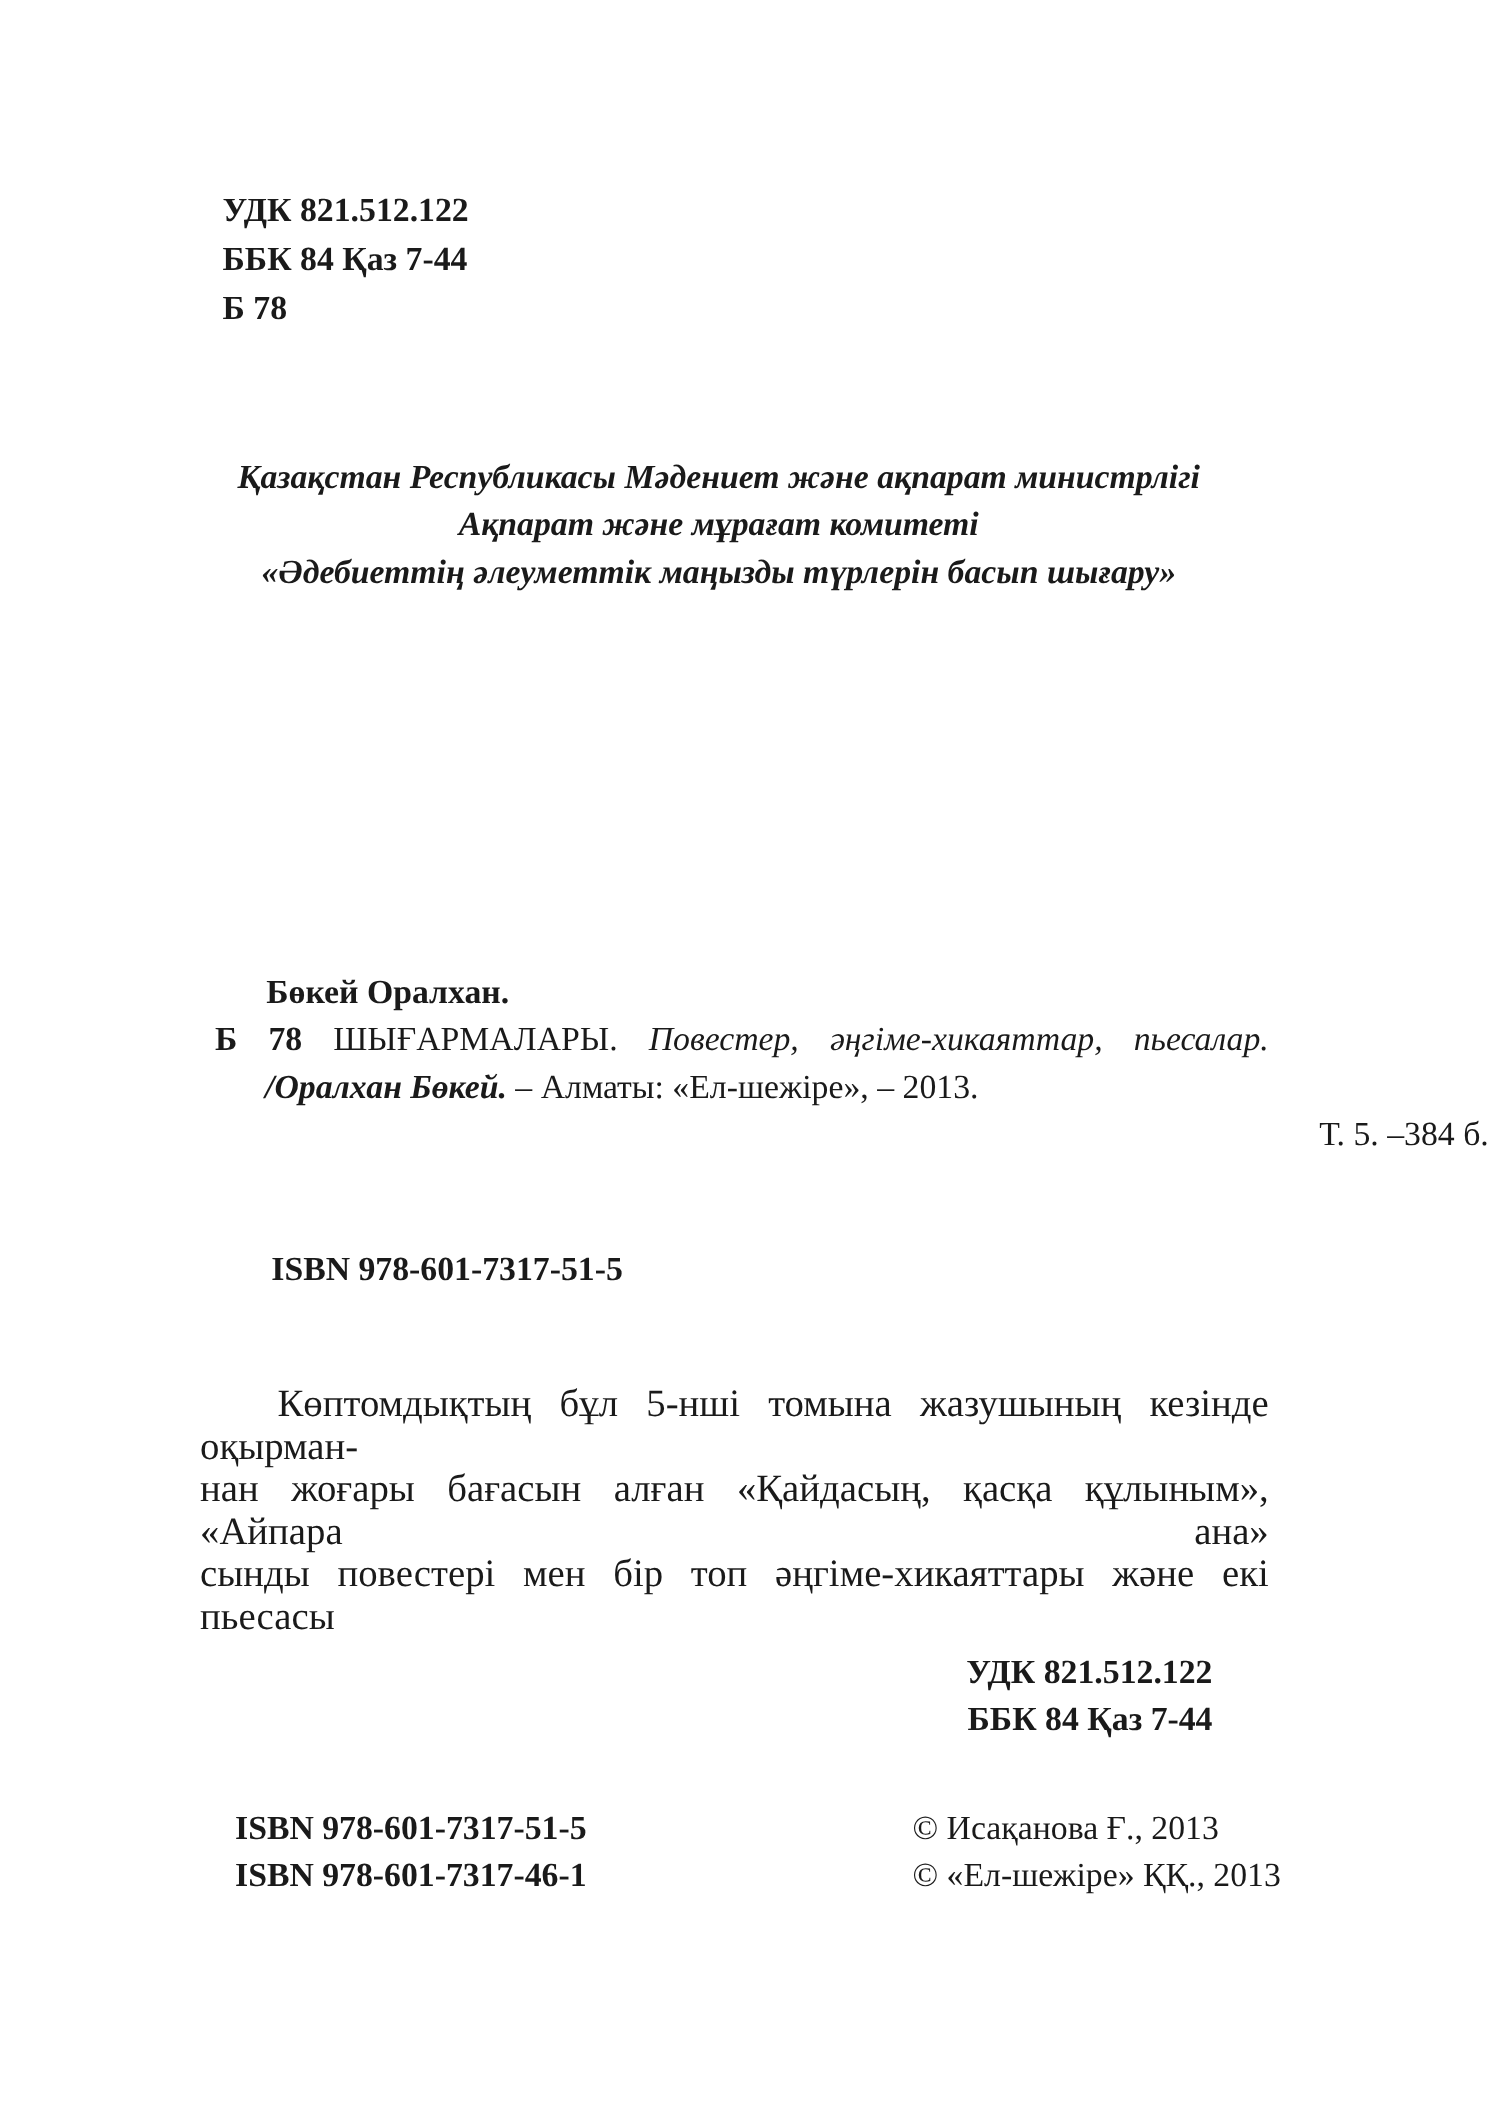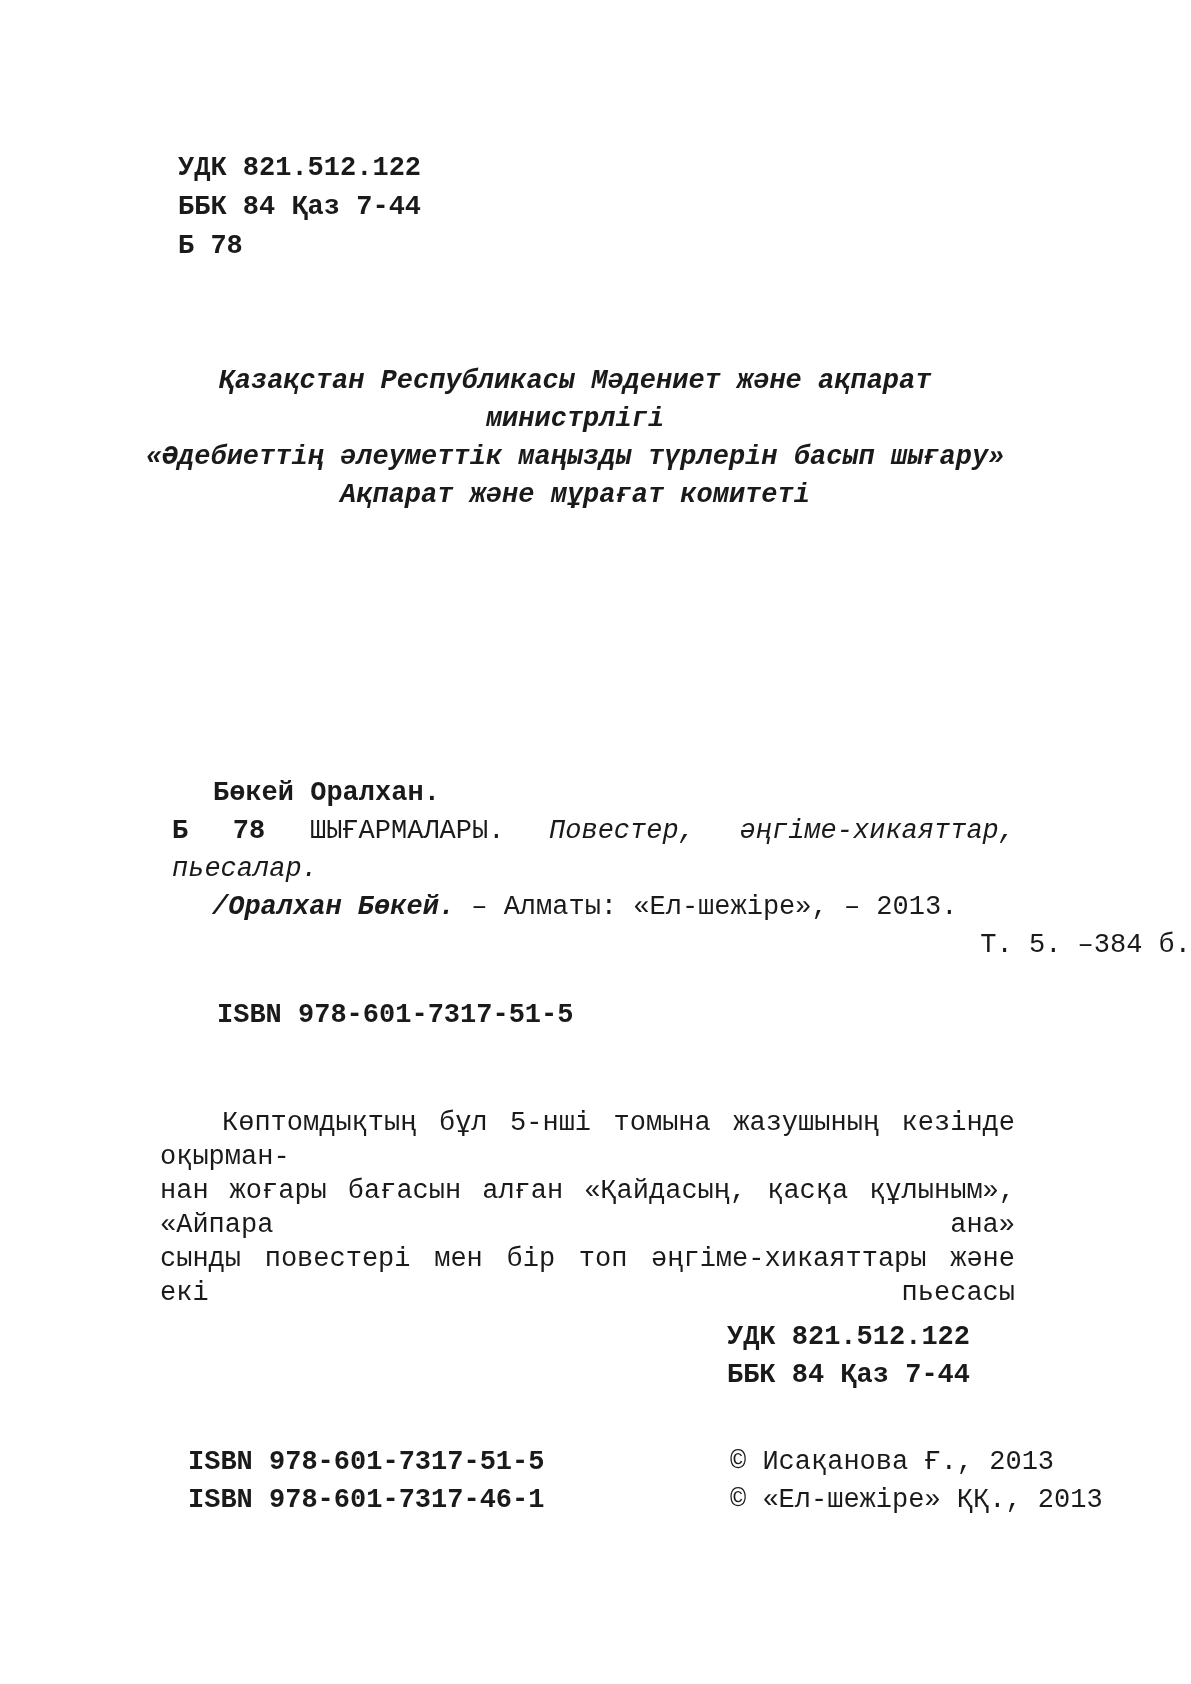--- a/index.html
+++ b/index.html
@@ -2,21 +2,21 @@
 <html><head>
 <meta charset="utf-8">
 <style>
   html, body { margin: 0; padding: 0; }
   body {
     width: 1191px; height: 1684px;
     background: #ffffff;
     font-family: "Liberation Serif", "DejaVu Serif", serif;
     color: #1a1a1a;
   }
-  .page { position: relative; width: 1191px; height: 1684px; overflow: hidden; font-family: Liberation Mono, monospace; }
+  .page { position: relative; width: 1191px; height: 1684px; overflow: hidden; }
   .b  { font-weight: bold; }
   .i  { font-style: italic; }
   .bi { font-weight: bold; font-style: italic; }
 
   .top-codes {
     position: absolute; left: 178px; top: 149px;
     font-size: 27px; line-height: 39px; font-weight: bold;
     white-space: nowrap;
   }
 
@@ -38,21 +38,21 @@
   .catalog .volume { margin-left: 225px; text-align: right; }
 
   .isbn-mid {
     position: absolute; left: 217px; top: 998px;
     font-size: 27px; line-height: 34px; font-weight: bold;
     white-space: nowrap;
   }
 
   .annotation {
     position: absolute; left: 160px; top: 1106px; width: 855px;
-    font-size: 27px; line-height: 34px;
+    font-size: 31px; line-height: 34px;
   }
   .annotation .just { text-align: justify; text-align-last: justify; }
   .annotation .indent { text-indent: 62px; }
 
   .udc-right {
     position: absolute; right: 221px; top: 1318px;
     text-align: right;
     font-size: 27px; line-height: 38px; font-weight: bold;
     white-space: nowrap;
   }
@@ -68,22 +68,22 @@
 <div class="page">
 
   <div class="top-codes">
     <div>УДК 821.512.122</div>
     <div>ББК 84 Қаз 7-44</div>
     <div>Б 78</div>
   </div>
 
   <div class="ministry">
     <div>Қазақстан Республикасы Мәдениет және ақпарат министрлігі</div>
+    <div>Ақпарат және мұрағат комитеті</div>
     <div>«Әдебиеттің әлеуметтік маңызды түрлерін басып шығару»</div>
-    <div>Ақпарат және мұрағат комитеті</div>
   </div>
 
   <div class="catalog">
     <div class="author-header">Бөкей Оралхан.</div>
     <div class="entry-line"><span class="b">Б 78</span> <span>ШЫҒАРМАЛАРЫ.</span> <span class="i">Повестер, әңгіме-хикаяттар, пьесалар.</span></div>
     <div class="author-line"><span class="bi">/Оралхан Бөкей.</span> <span>– Алматы: «Ел-шежіре», – 2013.</span></div>
     <div class="volume">Т. 5. –384 б.</div>
   </div>
 
   <div class="isbn-mid">ISBN 978-601-7317-51-5</div>

